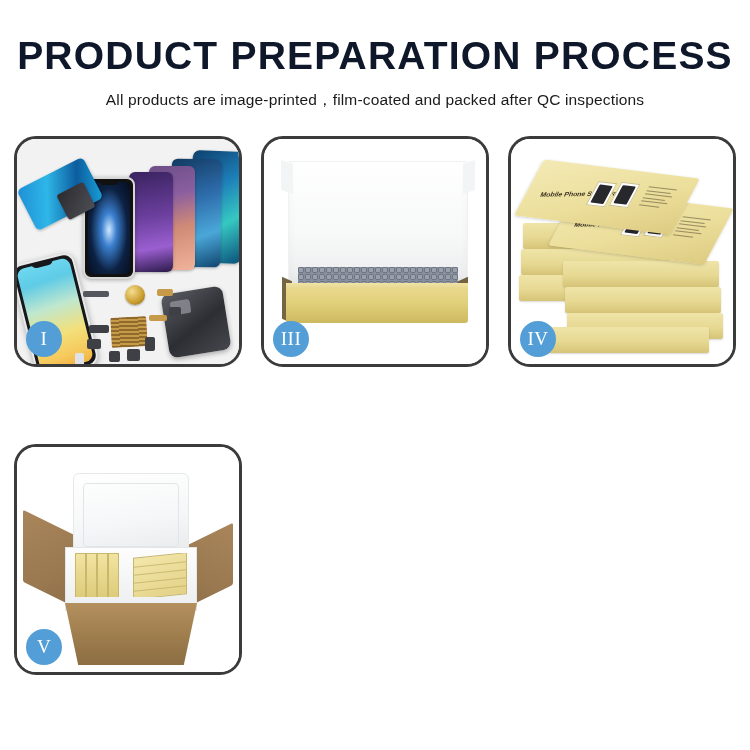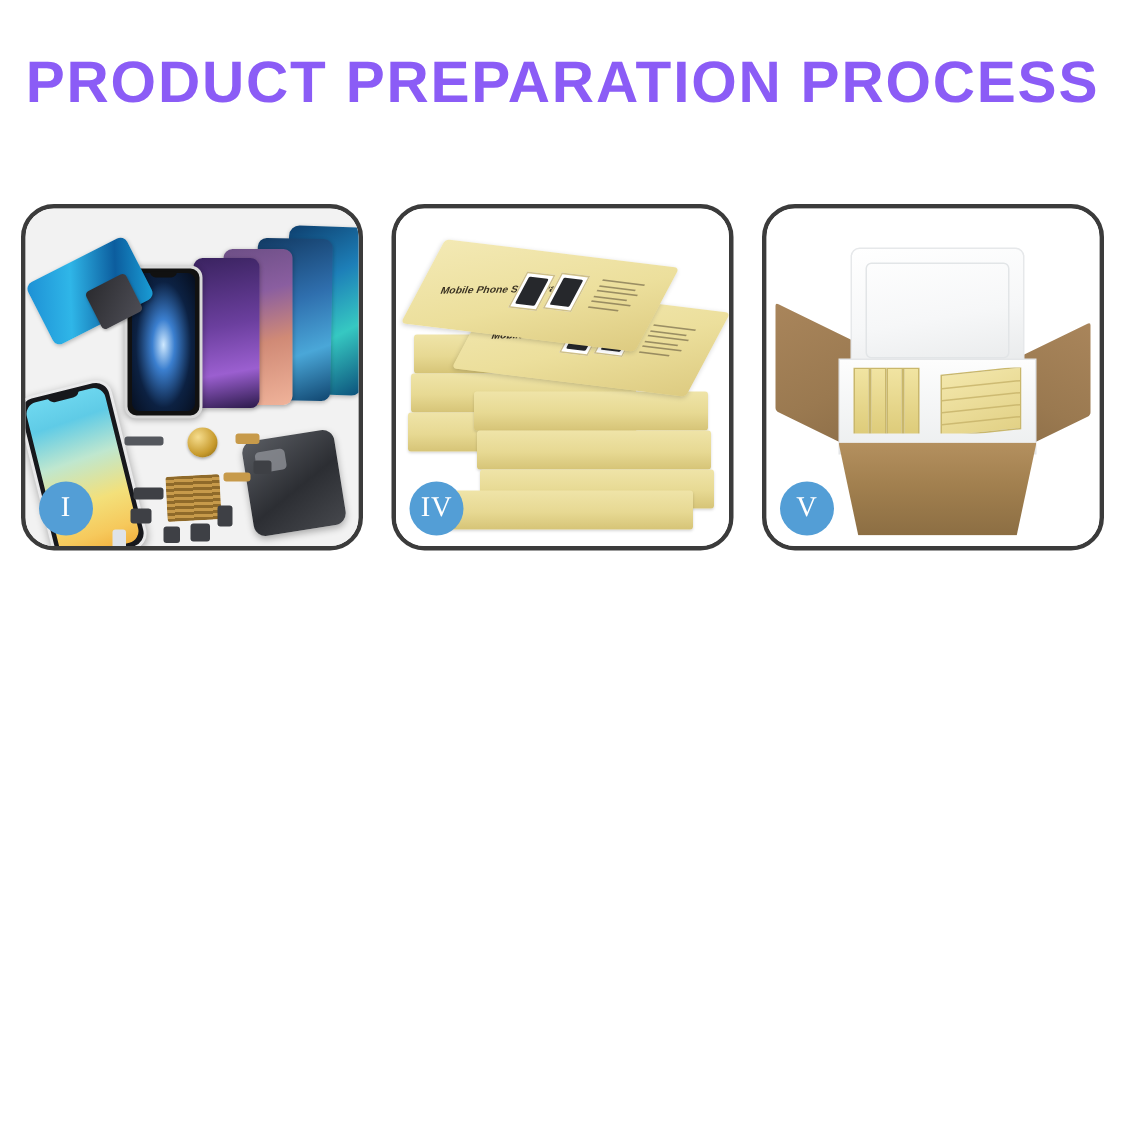--- a/index.html
+++ b/index.html
@@ -14,21 +14,21 @@
     font-family: "Liberation Sans", sans-serif;
     position: relative;
   }
 
   
   .header { text-align: center; padding-top: 36px; }
   .title {
     font-size: 39px;
     font-weight: 700;
     letter-spacing: 1.2px;
-    color: #8b5cf6;
+    color: #0f172a;
     line-height: 1.05;
     white-space: nowrap;
   }
   .subtitle {
     font-size: 15.5px;
     font-weight: 400;
     color: #1a1a1a;
     margin-top: 13px;
     letter-spacing: .15px;
     white-space: nowrap;
@@ -323,20 +323,21 @@
   .p6-tapeB {
     position:absolute; left:44px; top:156px; width:16px; height:14px;
     background:#a98b63; opacity:.9; transform:skewY(16deg);
   }
 </style>
 </head>
 <body>
 
 <div class="header">
   <div class="title">PRODUCT PREPARATION PROCESS</div>
+  <div class="subtitle">All products are image-printed，film-coated and packed after QC inspections</div>
 </div>
 
 <div class="grid">
 
   <div class="panel">
     <div class="panel-stage">
       <div class="p1-bg"></div>
 
       <div class="ph p1-ph5"></div>
       <div class="ph p1-ph4"></div>
@@ -369,20 +370,32 @@
       <div class="part" style="left:110px;top:210px;width:13px;height:12px;"></div>
       <div class="part" style="left:128px;top:198px;width:10px;height:14px;"></div>
       <div class="part" style="left:132px;top:176px;width:18px;height:6px;background:#c79a4a;"></div>
       <div class="part" style="left:58px;top:214px;width:9px;height:15px;background:#dfe3e8;"></div>
 
       <div class="badge">I</div>
     </div>
   </div>
 
 
+  <div class="panel">
+    <div class="panel-stage">
+      <div class="p3-bg"></div>
+      <div class="p3-lid"></div>
+      <div class="p3-inner"></div>
+      <div class="p3-box-left"></div>
+      <div class="p3-box-right"></div>
+      <div class="p3-box-top-rim"></div>
+      <div class="p3-box-front"></div>
+      <div class="badge">III</div>
+    </div>
+  </div>
 
   <div class="panel">
     <div class="panel-stage">
       <div class="p4-bg"></div>
       <div class="p4-stack">
 
         <div class="p4-box" style="left:4px;  top:58px;  width:148px;"></div>
         <div class="p4-box" style="left:2px;  top:84px;  width:150px;"></div>
         <div class="p4-box" style="left:0px;  top:110px; width:152px;"></div>
         <div class="p4-box" style="left:44px; top:96px;  width:156px;"></div>

